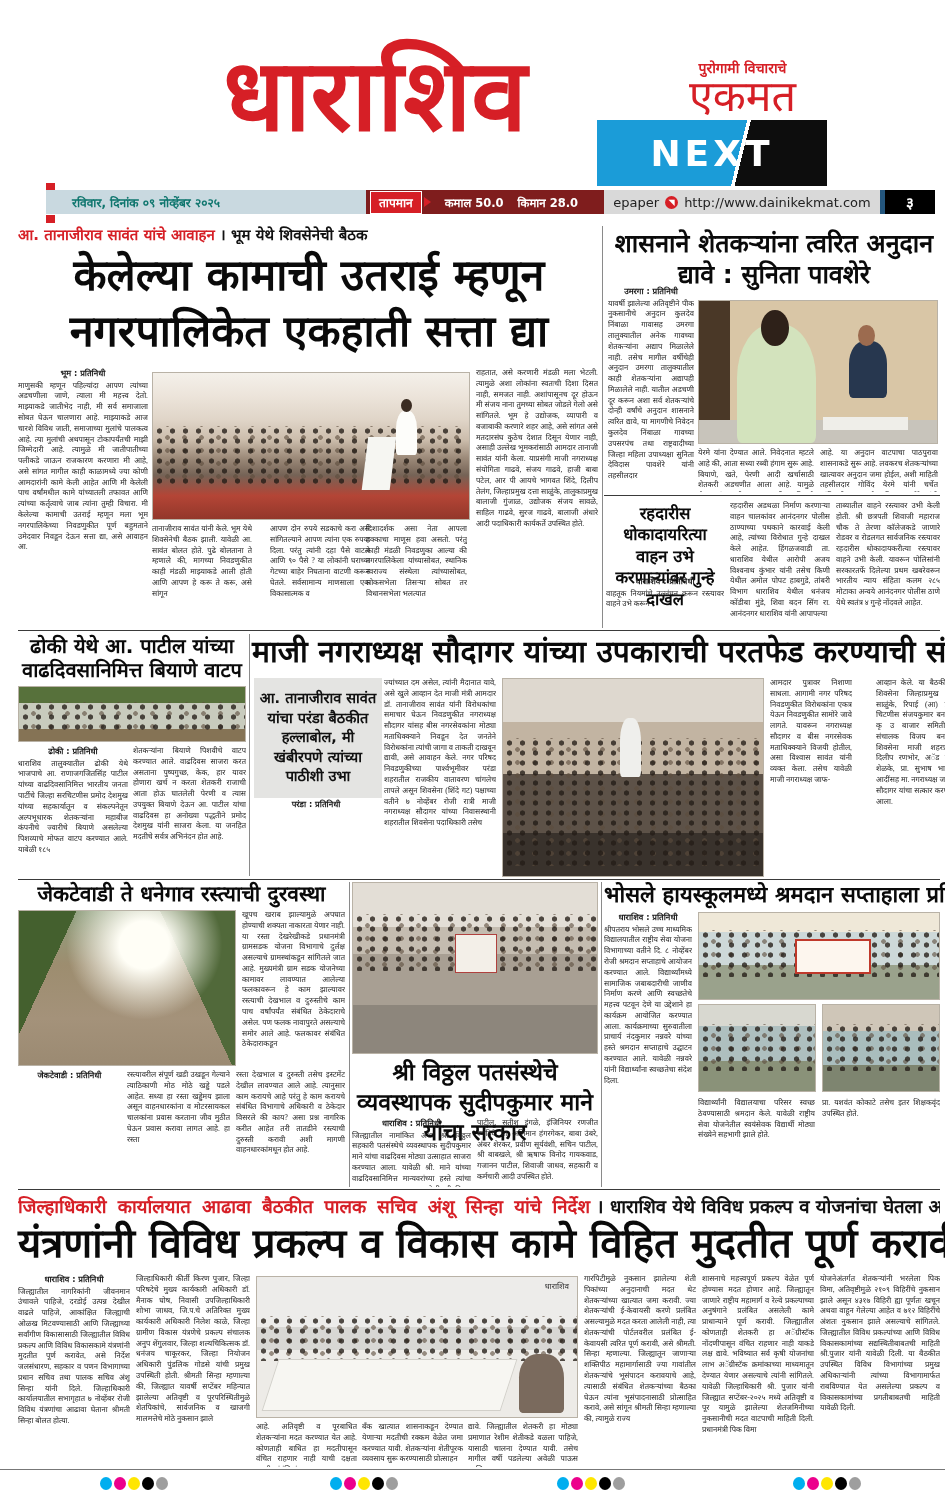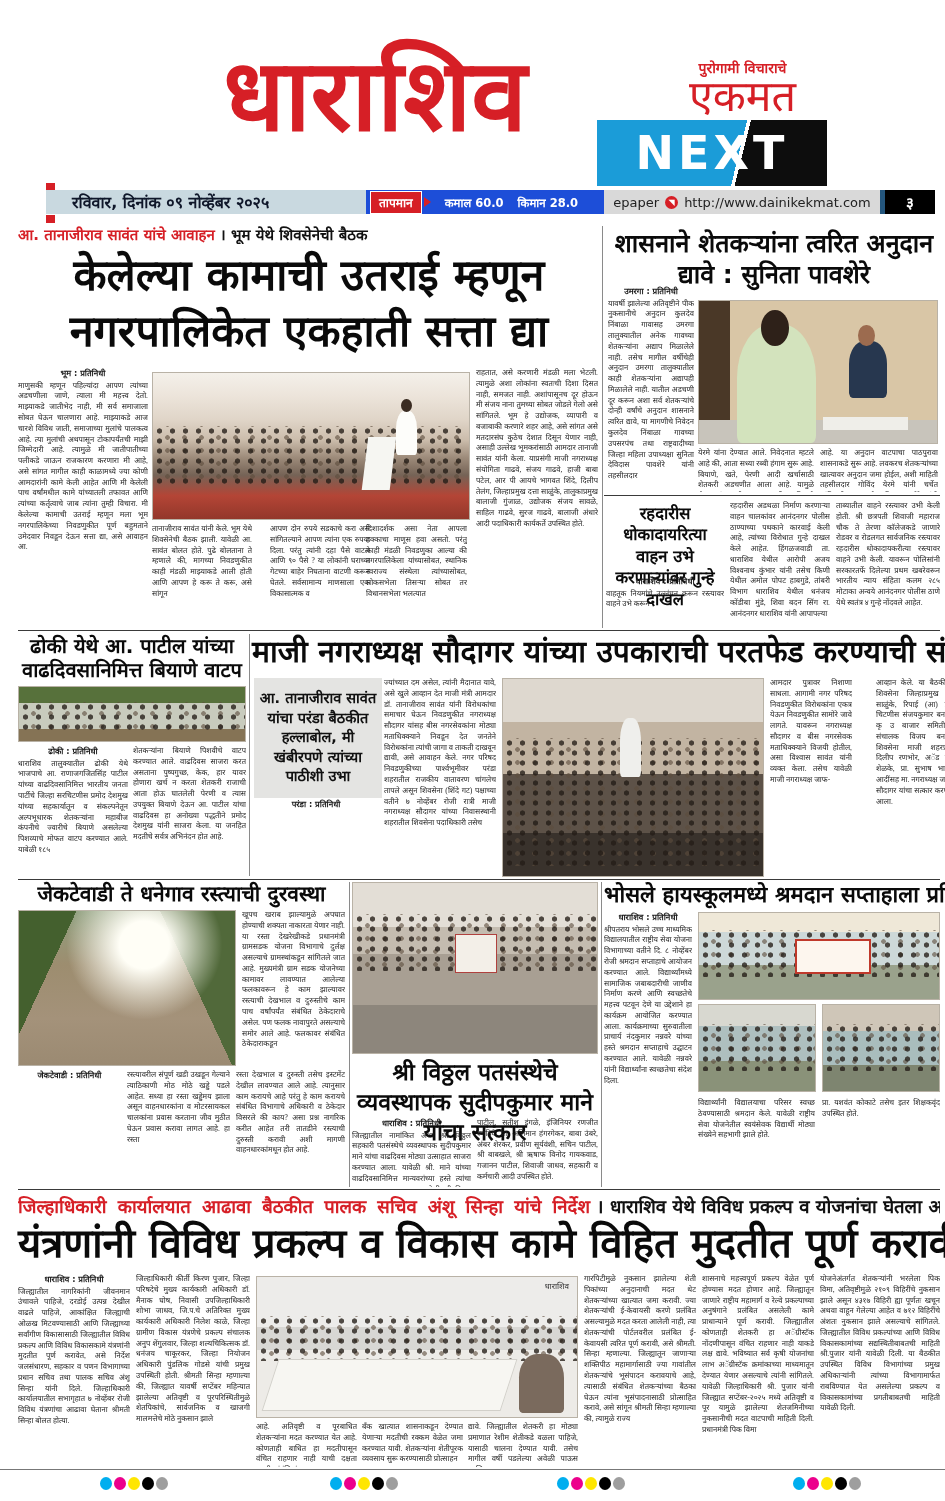--- a/index.html
+++ b/index.html
@@ -39,33 +39,33 @@
   .wm{position:absolute;top:3px;right:8px;font-size:8px;color:#333;font-family:"DejaVu Sans",sans-serif;}
 </style>
 </head>
 <body>
 
 <div class="page">
 
   <div class="abs masthead" style="left:175px;top:38px;width:400px;font-size:100px;line-height:1.15;text-align:center;">धाराशिव</div>
   <div class="abs" style="left:650px;top:58px;width:185px;text-align:center;color:var(--brand_red);font-family:'DejaVu Sans',sans-serif;font-weight:700;font-size:14px;">पुरोगामी विचाराचे</div>
   <div class="abs" style="left:650px;top:73px;width:185px;text-align:center;color:var(--brand_red);font-family:'DejaVu Sans',sans-serif;font-weight:400;font-size:43px;line-height:1.1;">एकमत</div>
-  <div class="abs next-logo" style="left:597px;top:120px;width:230px;height:66px;font-size:46px;">NEXT</div>
+  <div class="abs next-logo" style="left:597px;top:120px;width:230px;height:66px;font-size:36px;">NEXT</div>
 
   <div class="red-sq" style="left:46px;top:183px;"></div>
   <div class="red-sq" style="left:46px;top:215px;"></div>
 
   <div class="infobar" style="left:46px;top:190px;width:889px;">
     <div class="seg" style="width:320px;background:var(--bar_blue);padding-left:26px;">
-      <span style="font-weight:700;font-size:16px;color:#0f172a;">रविवार, दिनांक ०९ नोव्हेंबर २०२५</span>
-    </div>
-    <div class="seg" style="width:238px;background:#1d4ed8;color:#fff;gap:14px;padding-left:4px;">
+      <span style="font-weight:700;font-size:12px;color:#0f766e;">रविवार, दिनांक ०९ नोव्हेंबर २०२५</span>
+    </div>
+    <div class="seg" style="width:238px;background:#7f1d1d;color:#fff;gap:14px;padding-left:4px;">
       <span style="background:var(--brand_red);color:#fff;font-weight:700;font-size:12px;padding:2px 8px;border:1px solid #fff;">तापमान</span>
       <span style="width:0;height:0;border-top:5px solid transparent;border-bottom:5px solid transparent;border-left:7px solid var(--brand_red);margin-left:-12px;"></span>
-      <span style="font-size:11.5px;font-weight:700;">कमाल 60.0</span>
+      <span style="font-size:11.5px;font-weight:700;">कमाल 50.0</span>
       <span style="font-size:11.5px;font-weight:700;">किमान 28.0</span>
     </div>
     <div class="seg" style="flex:1;background:var(--bar_gray);justify-content:center;gap:6px;">
       <span style="font-size:13px;color:#222;">epaper</span>
       <span style="width:13px;height:13px;border-radius:50%;background:var(--brand_red);display:inline-flex;align-items:center;justify-content:center;color:#fff;font-size:8px;">◥</span>
       <span style="font-size:13px;color:#222;">http://www.dainikekmat.com</span>
     </div>
     <div class="seg" style="width:5px;background:#24567d;"></div>
     <div class="seg" style="width:50px;background:#000;color:#fff;justify-content:center;font-weight:700;font-size:15px;">
       <span>३</span>

